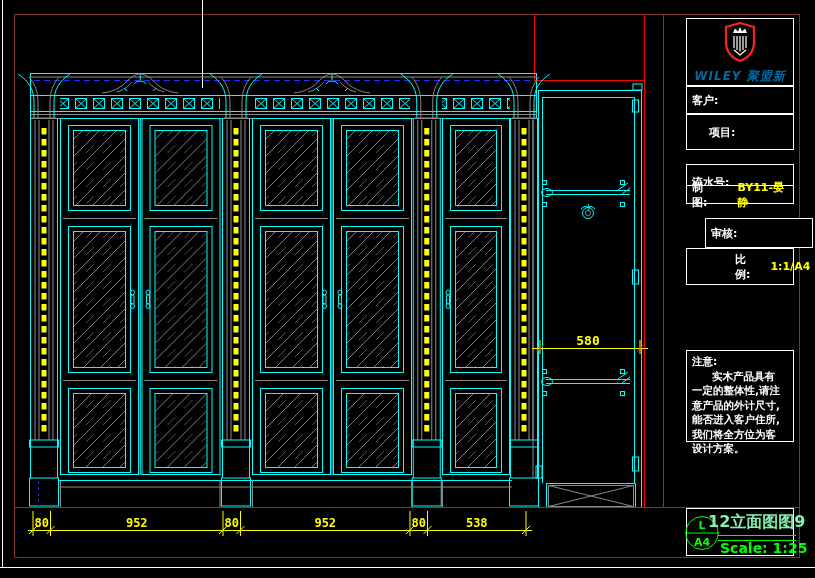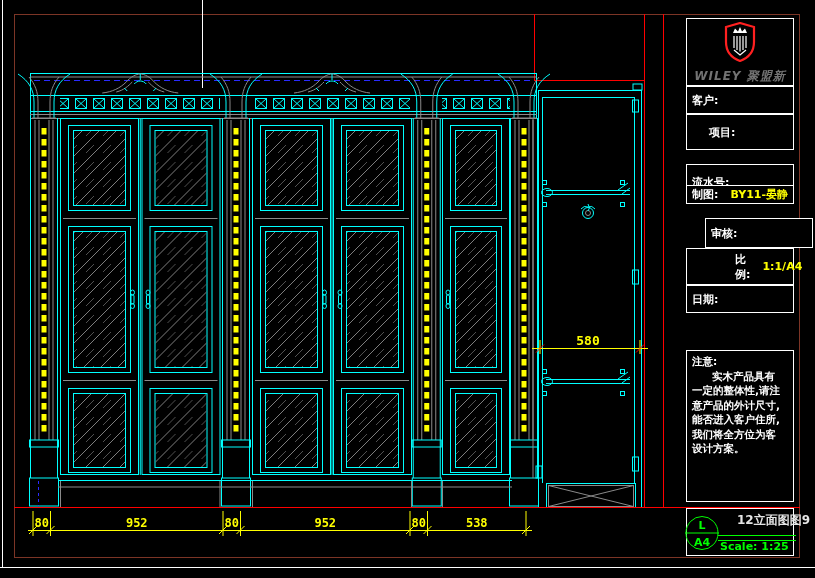--- a/index.html
+++ b/index.html
@@ -14,35 +14,35 @@
   .bd{stroke:#2a2aff;fill:none;stroke-width:1;stroke-dasharray:6 4}
   .bd2{stroke:#2a2aff;fill:none;stroke-width:1;stroke-dasharray:3 3}
   .ydash{stroke:#ffff00;fill:none;stroke-width:5;stroke-dasharray:6.5 4.5}
   .dim{font:bold 12px "DejaVu Sans Mono",monospace;fill:#ffff00;text-anchor:middle}
   .dimBig{font:bold 13px "DejaVu Sans Mono",monospace;fill:#ffff00;text-anchor:middle}
 
   
   #titleblock{position:absolute;left:678px;top:14px;width:122px;height:544px;}
   .tb-box{position:absolute;left:8px;width:108px;border:1px solid #fff;box-sizing:border-box;background:#000;}
   .tb-row .lbl{color:#fff;font-weight:bold;font-size:11px;}
-  .tb-row .val{color:#ffff00;font-weight:bold;font-size:11px;margin-left:12px;}
+  .tb-row .val{color:#ffff00;font-weight:bold;font-size:11px;margin-left:20px;}
   .tb-row{padding-left:5px;display:flex;align-items:center;}
   #logo-box{top:4px;height:68px;text-align:center;}
-  #brand-name{display:block;margin-top:2px;color:#737373;font-style:italic;font-weight:bold;
+  #brand-name{display:block;margin-top:2px;color:#0369a1;font-style:italic;font-weight:bold;
     font-size:12px;letter-spacing:1px;white-space:nowrap;}
-  #note-box{top:336px;height:152px;color:#fff;font-size:10.5px;font-weight:bold;
+  #note-box{top:336px;height:92px;color:#fff;font-size:10.5px;font-weight:bold;
     line-height:14.5px;padding:3px 0 0 5px;}
   #note-box .indent{padding-left:20px;}
   #footer-box{top:494px;height:48px;}
-  #footer-title{position:absolute;left:50px;top:3px;width:76px;color:#e5e5e5;
-    font-weight:bold;font-size:12px;white-space:nowrap;}
+  #footer-title{position:absolute;left:21px;top:3px;width:76px;color:#86efac;
+    font-weight:bold;font-size:16px;white-space:nowrap;}
   #footer-dblline{position:absolute;left:31px;top:26px;width:78px;height:4px;
     border-top:1px solid #00ff00;border-bottom:1px solid #00ff00;}
   #footer-scale{position:absolute;left:33px;top:31px;color:#00ff00;font-weight:bold;
-    font-size:11px;white-space:nowrap;}
+    font-size:14px;white-space:nowrap;}
   .grn{font:bold 11px "DejaVu Sans",sans-serif;fill:#00ff00;text-anchor:middle}
 </style>
 </head>
 <body>
 
 <div id="stage">
 
 <svg width="815" height="578" viewBox="0 0 815 578">
   <defs>
     <pattern id="hatch" width="17" height="17" patternUnits="userSpaceOnUse">
@@ -240,24 +240,20 @@
     <span class="val">BY11-晏静</span>
   </div>
   <div class="tb-box tb-row" style="top:204px;height:30px;margin-left:19px;">
     <span class="lbl">审核:</span>
     <span class="val"></span>
   </div>
   <div class="tb-box tb-row" style="top:234px;height:37px;padding-left:48px;">
     <span class="lbl">比例:</span>
     <span class="val">1:1/A4</span>
   </div>
-  <div class="tb-box tb-row" style="top:271px;height:28px;">
-    <span class="lbl">日期:</span>
-    <span class="val"></span>
-  </div>
 
   <div class="tb-box" id="note-box">
     <div>注意:</div>
     <div class="indent">实木产品具有</div>
     <div>一定的整体性,请注</div>
     <div>意产品的外计尺寸,</div>
     <div>能否进入客户住所,</div>
     <div>我们将全方位为客</div>
     <div>设计方案。</div>
   </div>

